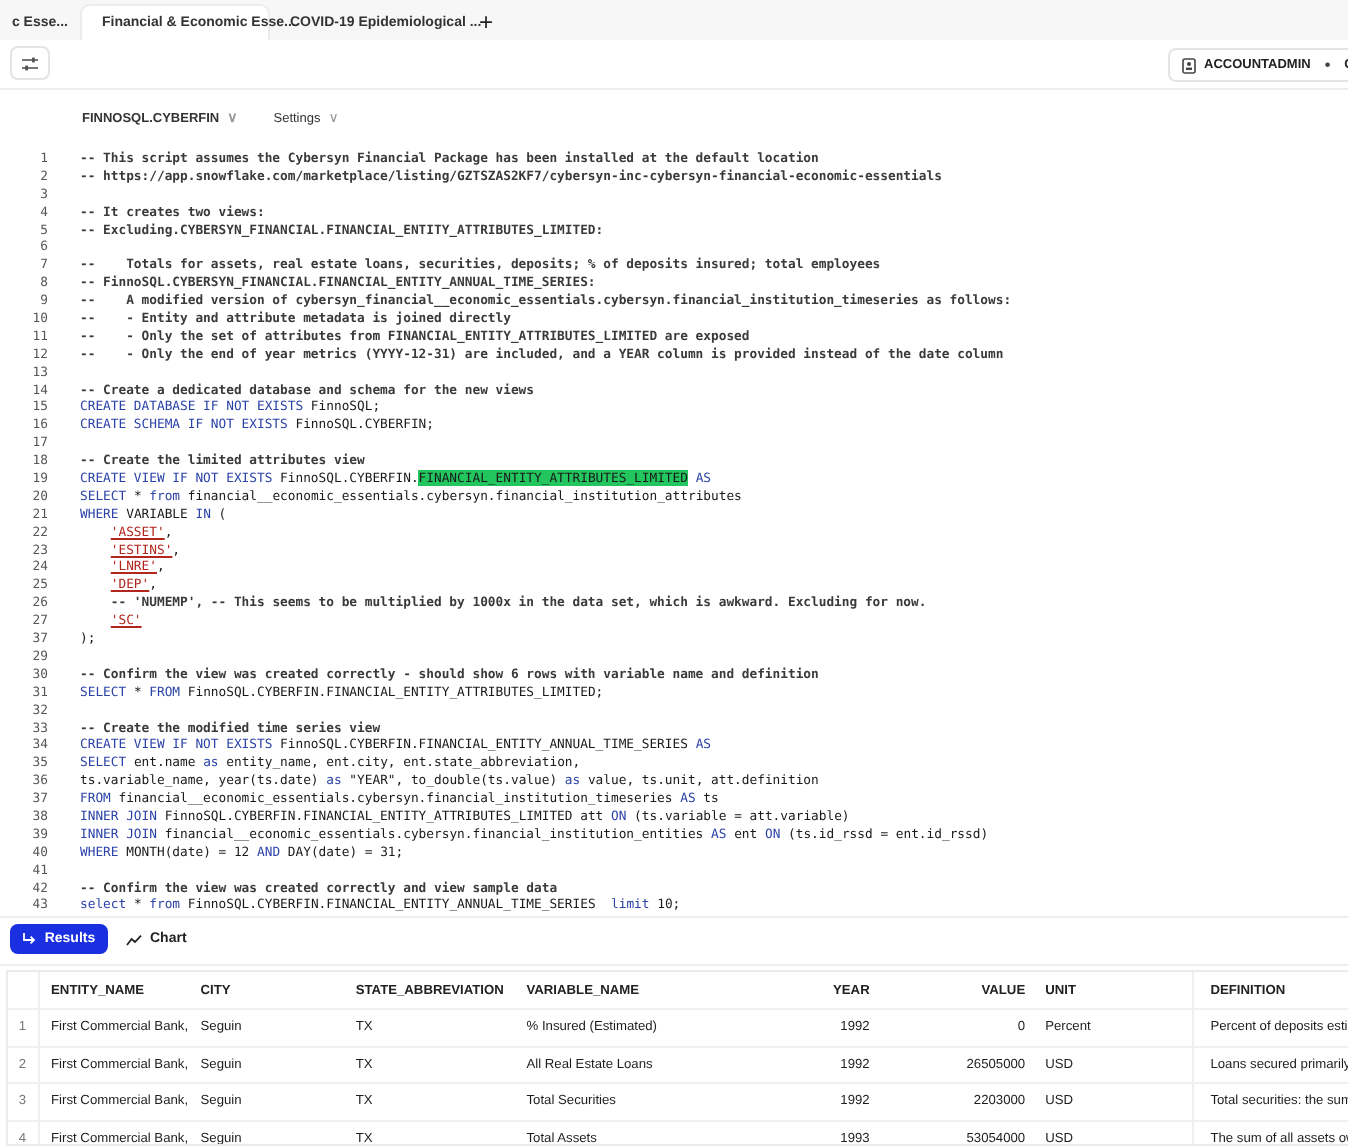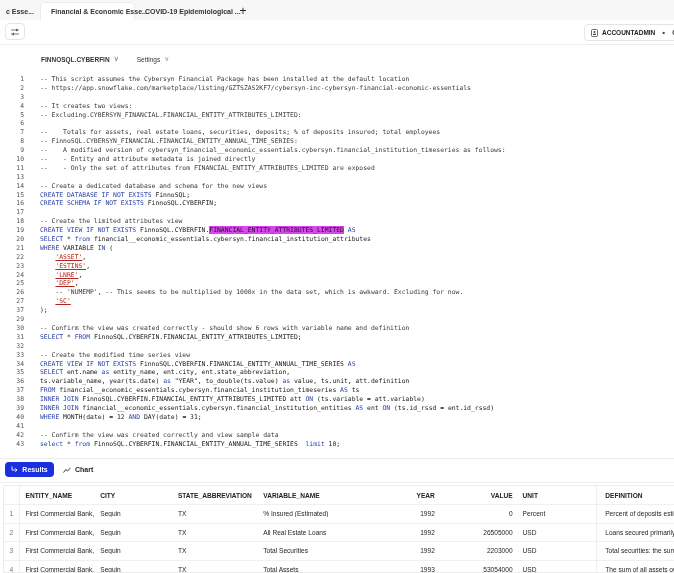--- a/index.html
+++ b/index.html
@@ -25,24 +25,24 @@
   .ctx .item { display: flex; align-items: center; gap: 4px; }
   .ctx .db { font-weight: bold; }
   .chev { color: #999; font-size: 7px; }
 
   
   .editor { position: absolute; left: 0; top: 75px; width: 674px; height: 383px; overflow: hidden; font-family: "DejaVu Sans Mono", monospace; font-size: 6.4px; }
   .line { height: 8.9px; line-height: 8.9px; display: flex; white-space: pre; }
   .ln { width: 24px; text-align: right; color: #555; padding-right: 0; }
   .code { position: absolute; left: 40px; color: #1a1a1a; }
   .line .code { position: static; margin-left: 16px; }
-  .cm { color: #3a3a3a; }
+  .cm { color: #3a3a3a; font-weight: bold; }
   .kw { color: #2b43a8; }
   .str { color: #b2261e; text-decoration: underline; }
-  .hl { background: #d946ef; }
+  .hl { background: #22c55e; }
 
   
   .res-bar { position: absolute; left: 0; top: 458px; width: 674px; height: 25px; border-top: 1px solid #ededf0; border-bottom: 1px solid #ededf0; }
   .btn-results { position: absolute; left: 5px; top: 3px; width: 49px; height: 15px; background: #1a2fe0; color: #fff; border-radius: 4px; font-size: 7px; font-weight: bold; display: flex; align-items: center; justify-content: center; gap: 4px; }
   .btn-chart { position: absolute; left: 63px; top: 3px; height: 15px; font-size: 7px; font-weight: bold; color: #222; display: flex; align-items: center; gap: 4px; }
 
   
   .table { position: absolute; left: 3px; top: 485px; width: 671px; height: 88px; border: 1px solid #ececef; border-right: none; overflow: hidden; font-size: 6.6px; }
   .trow { display: flex; height: 18.5px; align-items: center; border-bottom: 1px solid #f0f0f2; white-space: nowrap; }
   .trow.head { font-weight: bold; color: #222; height: 19px; }
@@ -112,20 +112,21 @@
     <div class="line"><span class="ln">2</span><span class="code"><span class="cm">-- https://app.snowflake.com/marketplace/listing/GZTSZAS2KF7/cybersyn-inc-cybersyn-financial-economic-essentials</span></span></div>
     <div class="line"><span class="ln">3</span><span class="code"></span></div>
     <div class="line"><span class="ln">4</span><span class="code"><span class="cm">-- It creates two views:</span></span></div>
     <div class="line"><span class="ln">5</span><span class="code"><span class="cm">-- Excluding.CYBERSYN_FINANCIAL.FINANCIAL_ENTITY_ATTRIBUTES_LIMITED:</span></span></div>
     <div class="line"><span class="ln">6</span></div>
     <div class="line"><span class="ln">7</span><span class="code"><span class="cm">--    Totals for assets, real estate loans, securities, deposits; % of deposits insured; total employees</span></span></div>
     <div class="line"><span class="ln">8</span><span class="code"><span class="cm">-- FinnoSQL.CYBERSYN_FINANCIAL.FINANCIAL_ENTITY_ANNUAL_TIME_SERIES:</span></span></div>
     <div class="line"><span class="ln">9</span><span class="code"><span class="cm">--    A modified version of cybersyn_financial__economic_essentials.cybersyn.financial_institution_timeseries as follows:</span></span></div>
     <div class="line"><span class="ln">10</span><span class="code"><span class="cm">--    - Entity and attribute metadata is joined directly</span></span></div>
     <div class="line"><span class="ln">11</span><span class="code"><span class="cm">--    - Only the set of attributes from FINANCIAL_ENTITY_ATTRIBUTES_LIMITED are exposed</span></span></div>
+    <div class="line"><span class="ln">12</span><span class="code"><span class="cm">--    - Only the end of year metrics (YYYY-12-31) are included, and a YEAR column is provided instead of the date column</span></span></div>
     <div class="line"><span class="ln">13</span><span class="code"></span></div>
     <div class="line"><span class="ln">14</span><span class="code"><span class="cm">-- Create a dedicated database and schema for the new views</span></span></div>
     <div class="line"><span class="ln">15</span><span class="code"><span class="kw">CREATE DATABASE IF NOT EXISTS</span> FinnoSQL;</span></div>
     <div class="line"><span class="ln">16</span><span class="code"><span class="kw">CREATE SCHEMA IF NOT EXISTS</span> FinnoSQL.CYBERFIN;</span></div>
     <div class="line"><span class="ln">17</span><span class="code"></span></div>
     <div class="line"><span class="ln">18</span><span class="code"><span class="cm">-- Create the limited attributes view</span></span></div>
     <div class="line"><span class="ln">19</span><span class="code"><span class="kw">CREATE VIEW IF NOT EXISTS</span> FinnoSQL.CYBERFIN.<span class="hl">FINANCIAL_ENTITY_ATTRIBUTES_LIMITED</span> <span class="kw">AS</span></span></div>
     <div class="line"><span class="ln">20</span><span class="code"><span class="kw">SELECT</span> * <span class="kw">from</span> financial__economic_essentials.cybersyn.financial_institution_attributes</span></div>
     <div class="line"><span class="ln">21</span><span class="code"><span class="kw">WHERE</span> VARIABLE <span class="kw">IN</span> (</span></div>
     <div class="line"><span class="ln">22</span><span class="code">    <span class="str">'ASSET'</span>,</span></div>

